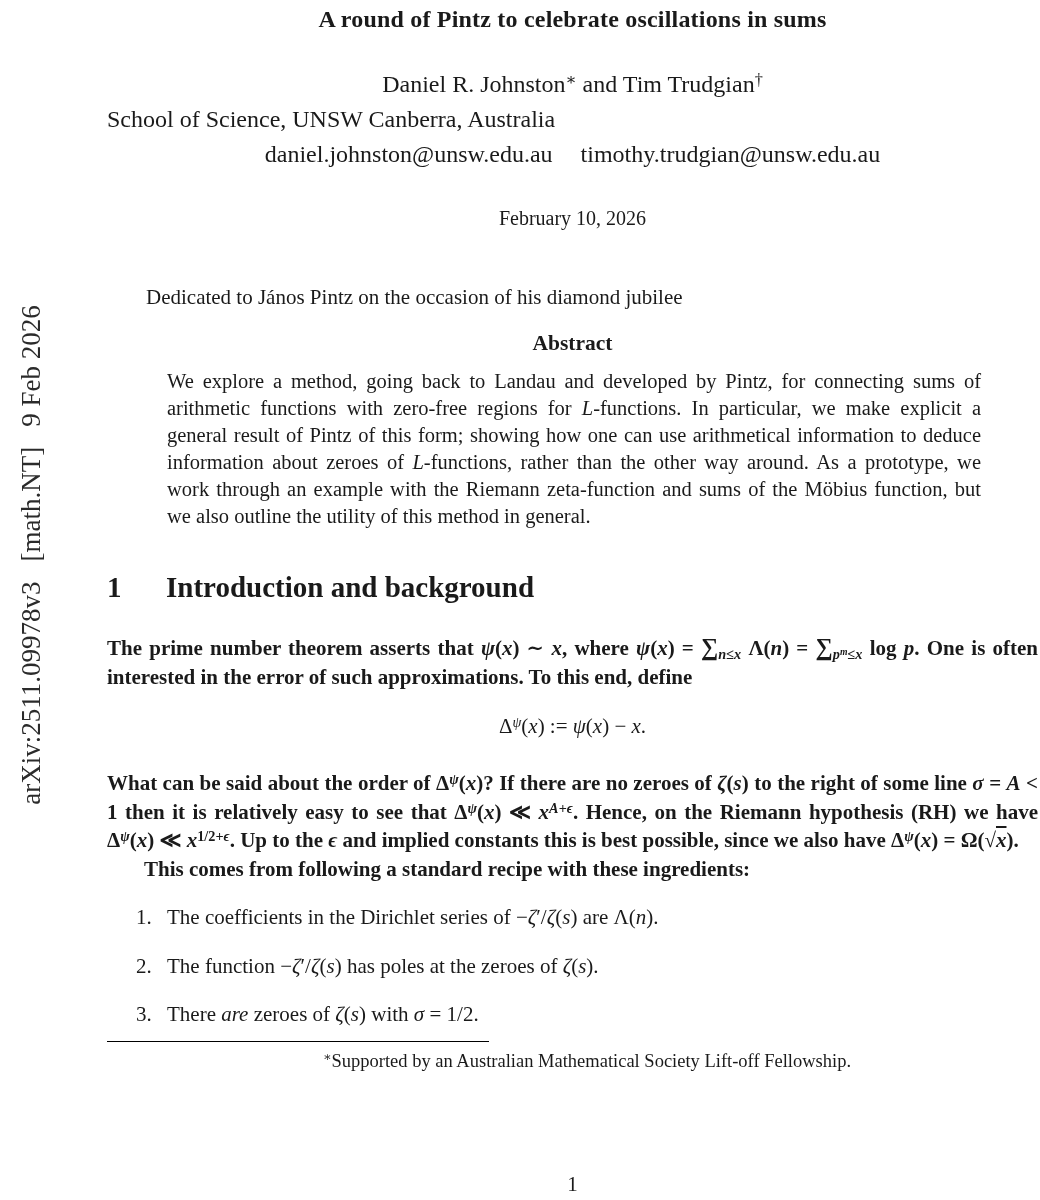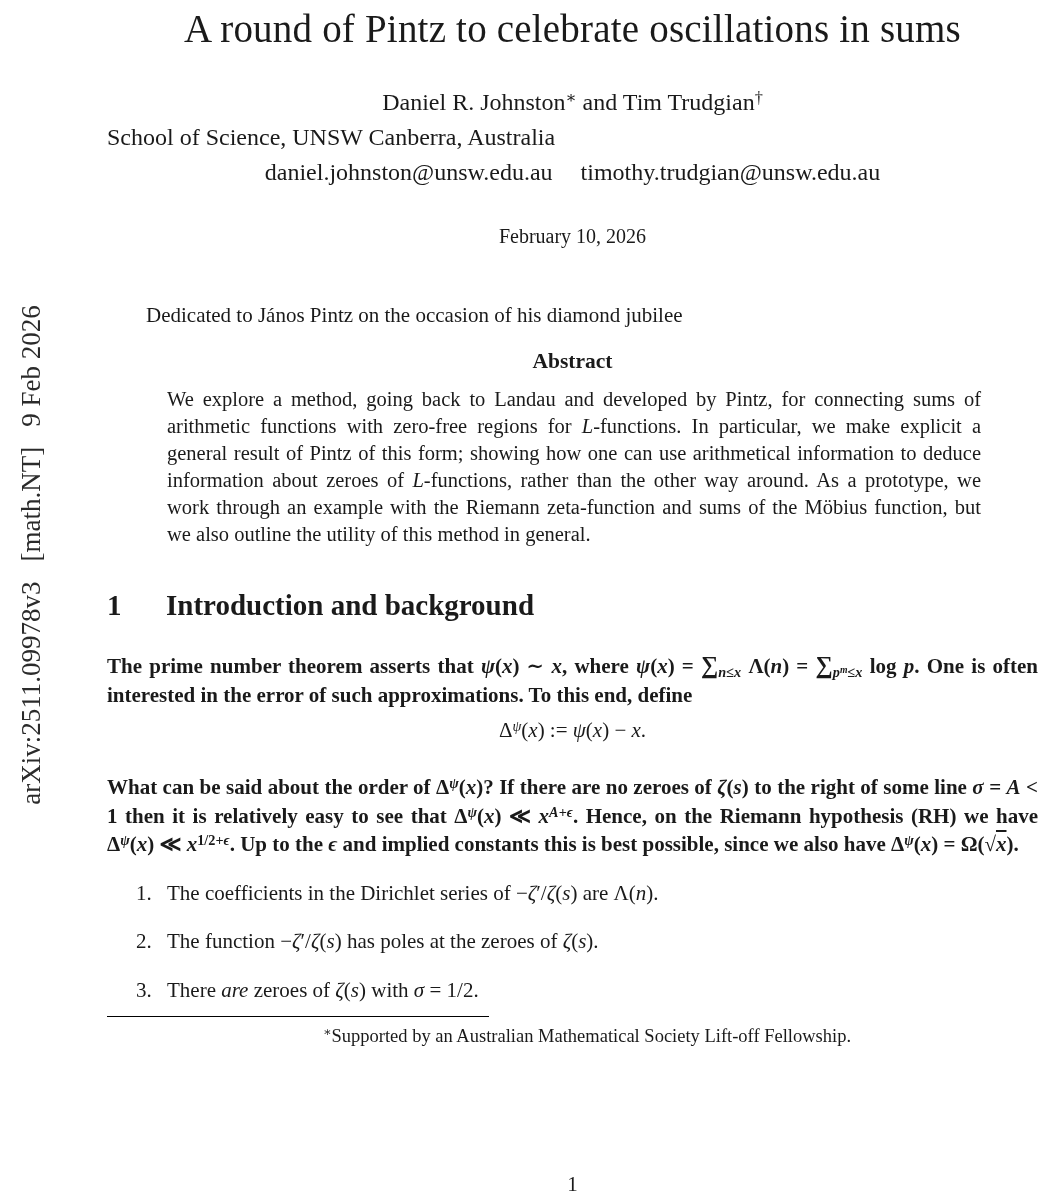--- a/index.html
+++ b/index.html
@@ -30,22 +30,22 @@
     white-space: nowrap;
   }
   .content {
     position: absolute;
     left: 107px;
     top: 0;
     width: 931px;
   }
   .title {
     text-align: center;
-    font-size: 39px;
-    font-weight: normal;
+    font-size: 24px;
+    font-weight: bold;
     margin-top: 6px;
     letter-spacing: 0.2px;
   }
   .authors {
     text-align: center;
     font-size: 24px;
     margin-top: 34px;
     line-height: 35px;
   }
   .affiliation {
@@ -99,21 +99,21 @@
     margin-top: 28px;
     font-weight: bold;
   }
   .para.cont {
     margin-top: 0;
     text-indent: 37px;
   }
   .equation {
     text-align: center;
     font-size: 21px;
-    margin-top: 6px;
+    margin-top: 20px;
     margin-bottom: 20px;
     line-height: 30px;
   }
   .list-item {
     font-size: 21px;
     line-height: 28.5px;
     margin-left: 29px;
     margin-top: 20px;
   }
   .li-num { display: inline-block; width: 31px; }
@@ -178,20 +178,21 @@
       <span class="section-number">1</span>
       <span>Introduction and background</span>
     </div>
 
     <p class="para">The prime number theorem asserts that <i>ψ</i>(<i>x</i>) ∼ <i>x</i>, where <i>ψ</i>(<i>x</i>) = <span class="bigop">∑</span><sub><i>n</i>≤<i>x</i></sub> Λ(<i>n</i>) = <span class="bigop">∑</span><sub><i>p</i><sup><i>m</i></sup>≤<i>x</i></sub> log <i>p</i>. One is often interested in the error of such approximations. To this end, define</p>
 
     <div class="equation">Δ<sup><i>ψ</i></sup>(<i>x</i>) := <i>ψ</i>(<i>x</i>) − <i>x</i>.</div>
 
     <p class="para">What can be said about the order of Δ<sup><i>ψ</i></sup>(<i>x</i>)? If there are no zeroes of <i>ζ</i>(<i>s</i>) to the right of some line <i>σ</i> = <i>A</i> &lt; 1 then it is relatively easy to see that Δ<sup><i>ψ</i></sup>(<i>x</i>) ≪ <i>x</i><sup><i>A</i>+<i>ϵ</i></sup>. Hence, on the Riemann hypothesis (RH) we have Δ<sup><i>ψ</i></sup>(<i>x</i>) ≪ <i>x</i><sup>1/2+<i>ϵ</i></sup>. Up to the <i>ϵ</i> and implied constants this is best possible, since we also have Δ<sup><i>ψ</i></sup>(<i>x</i>) = Ω(√<span class="sqrt"><i>x</i></span>).</p>
 
+    <p class="para cont">This comes from following a standard recipe with these ingredients:</p>
 
     <div>
       <div class="list-item">
         <span class="li-num">1.</span><span>The coefficients in the Dirichlet series of −<i>ζ</i>′/<i>ζ</i>(<i>s</i>) are Λ(<i>n</i>).</span>
       </div>
       <div class="list-item">
         <span class="li-num">2.</span><span>The function −<i>ζ</i>′/<i>ζ</i>(<i>s</i>) has poles at the zeroes of <i>ζ</i>(<i>s</i>).</span>
       </div>
       <div class="list-item">
         <span class="li-num">3.</span><span>There <i>are</i> zeroes of <i>ζ</i>(<i>s</i>) with <i>σ</i> = 1/2.</span>

